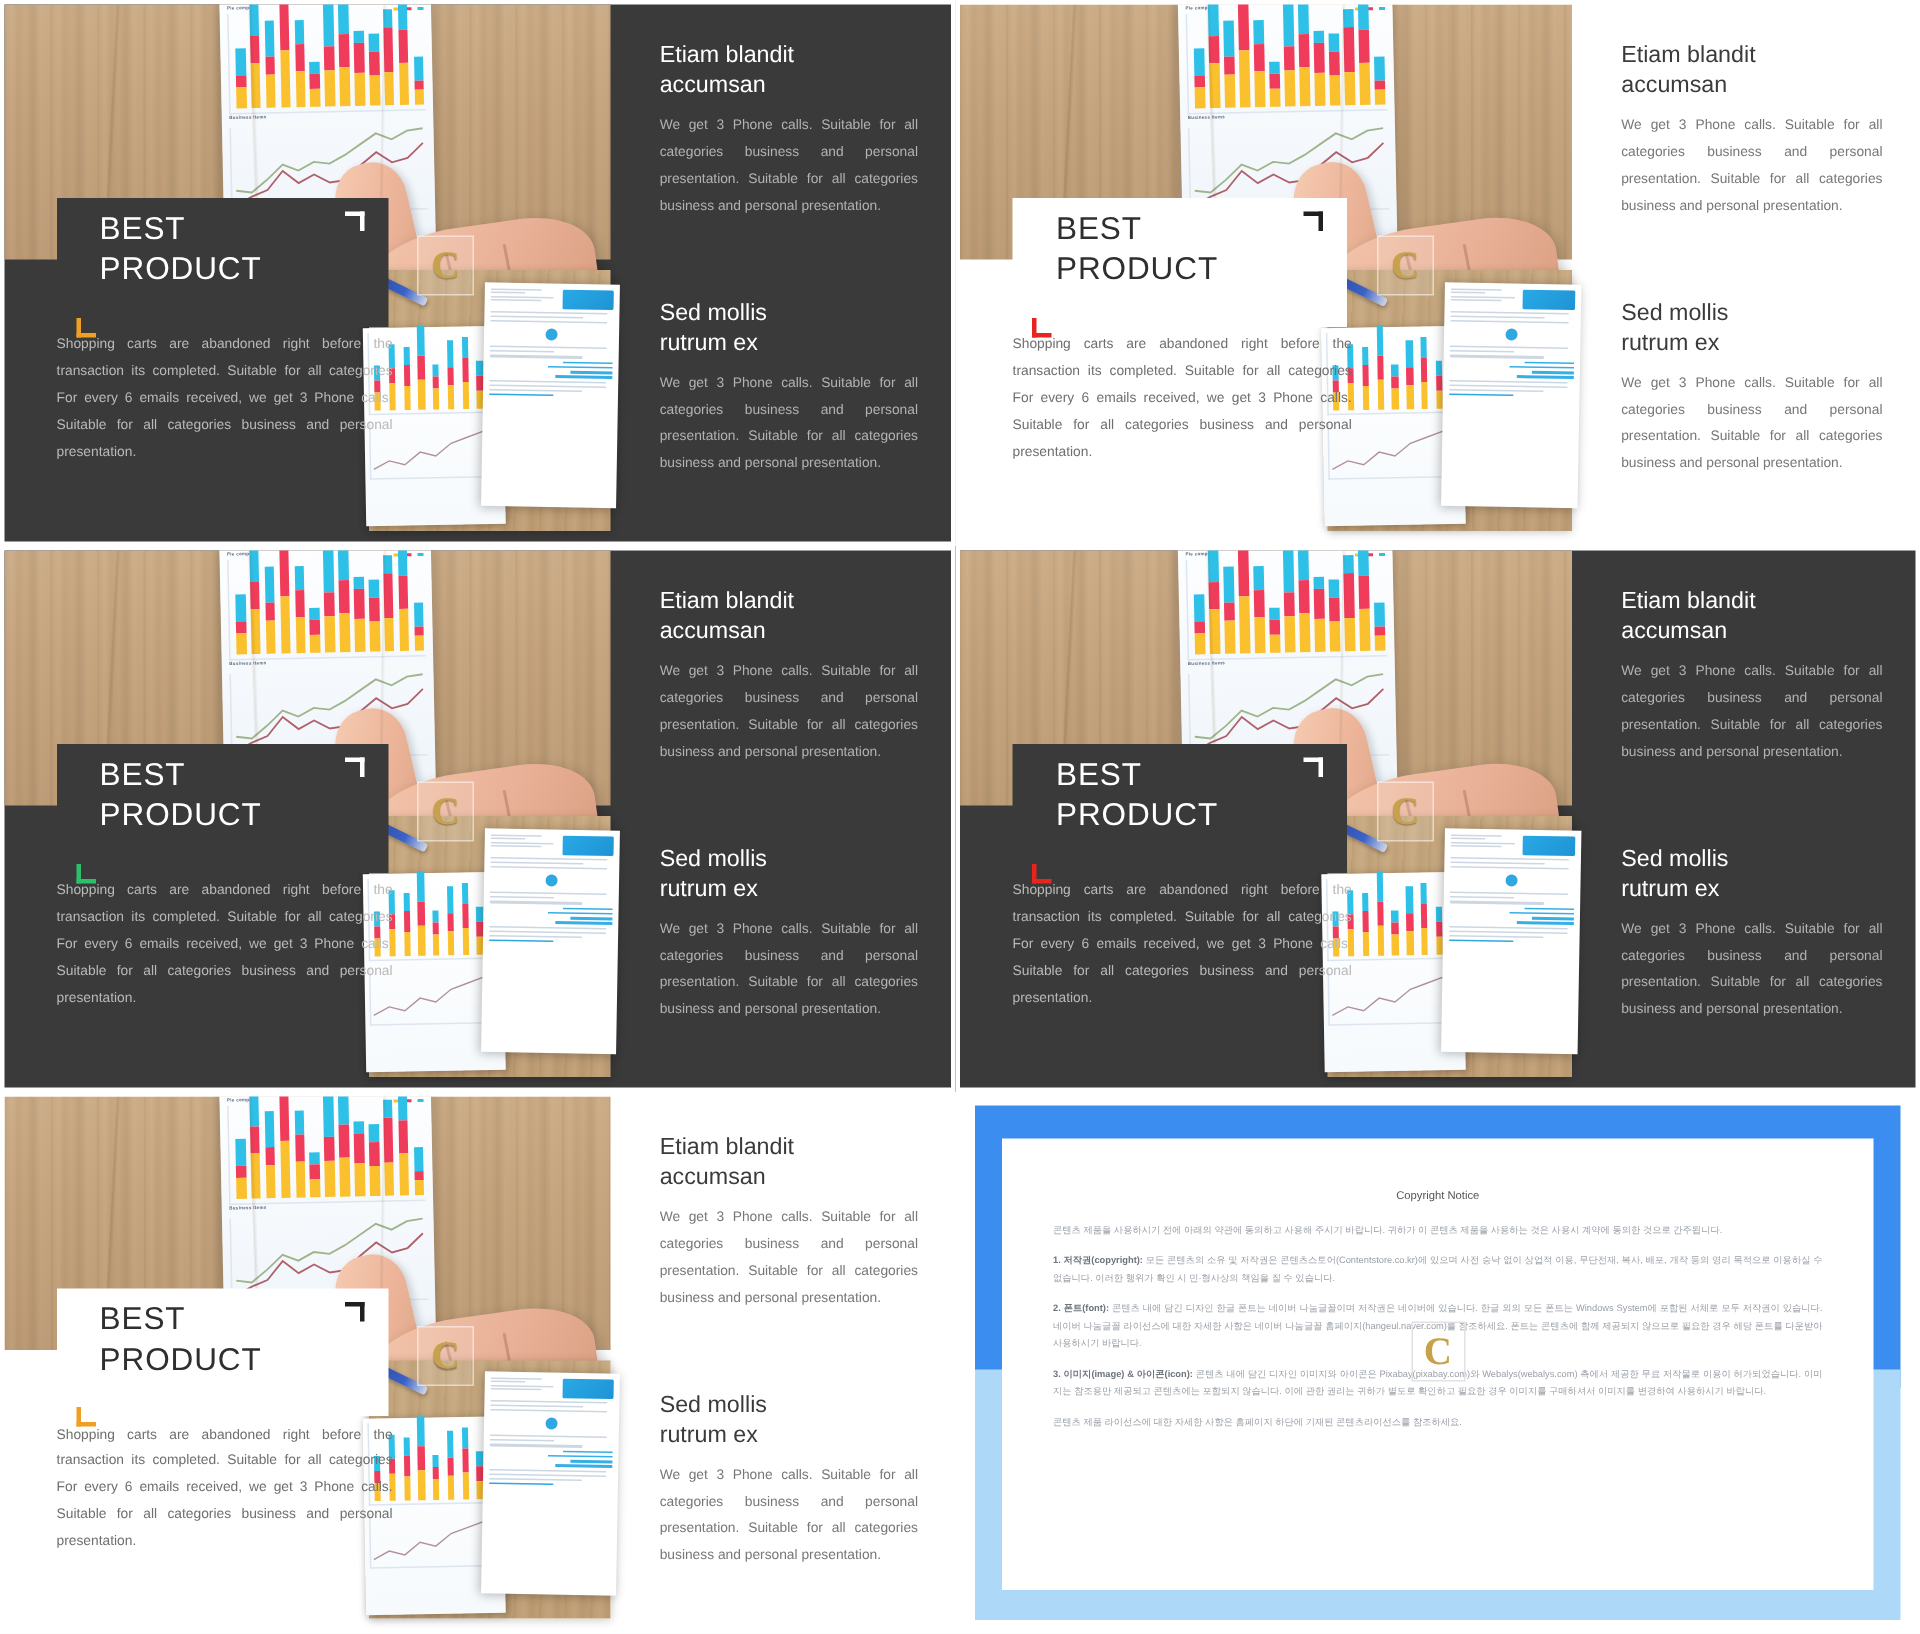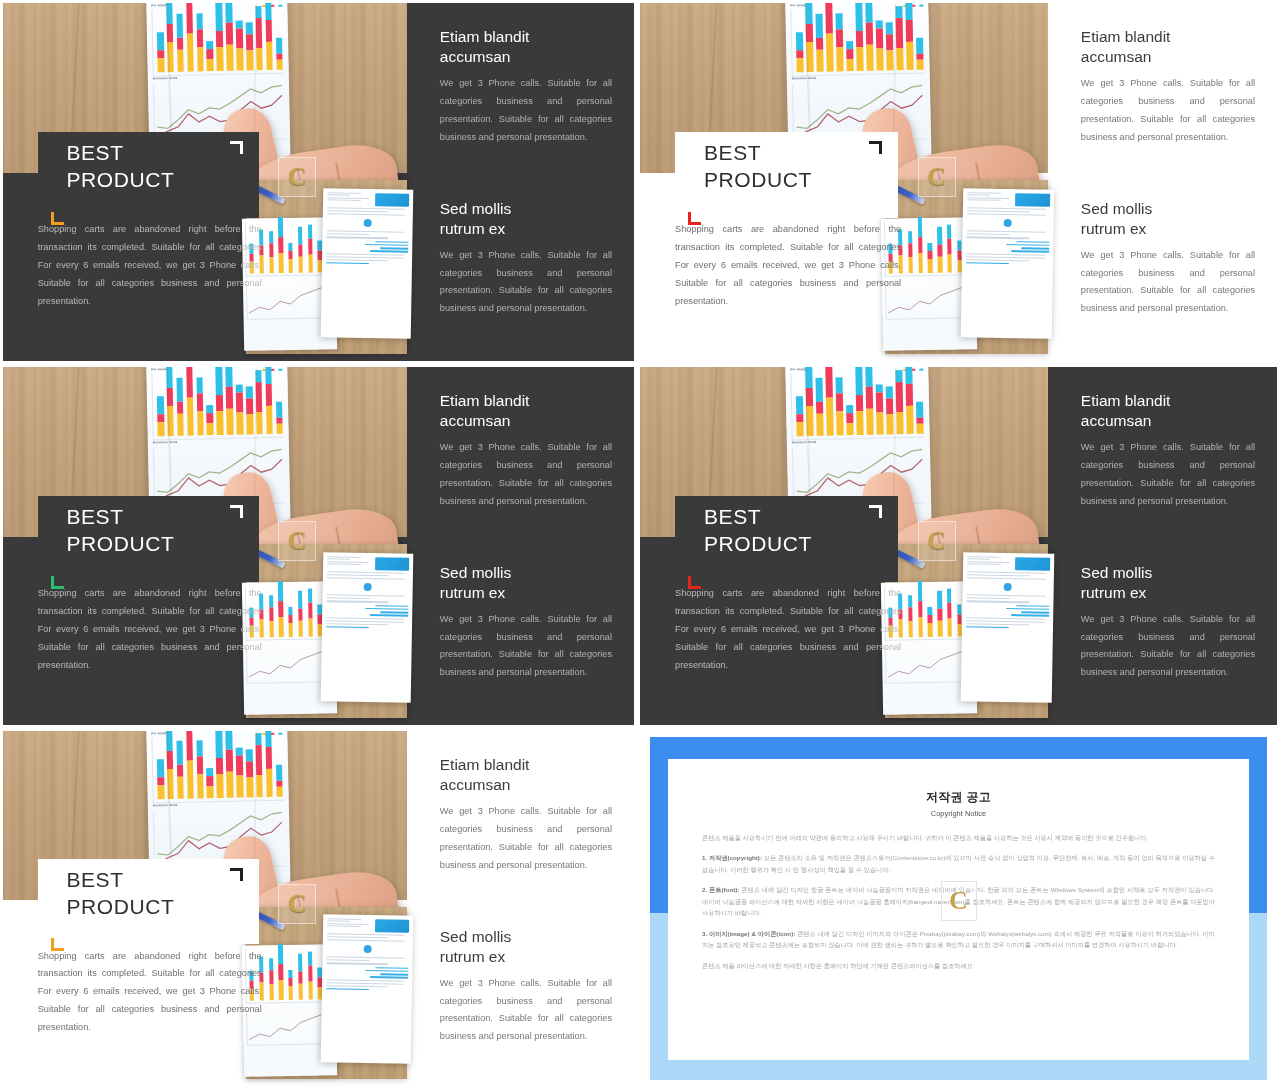--- a/index.html
+++ b/index.html
@@ -1280,21 +1280,20 @@
         <div class="feat-p">We get 3 Phone calls. Suitable for all categories business and personal presentation. Suitable for all categories business and personal presentation.</div>
       </div>
     </div>
   </div>
 
   <div class="slide copy-slide">
     <div class="cp-frame-top" style="background:#3b8ef0"></div>
     <div class="cp-frame-bot" style="background:#aed8f7"></div>
 
     <div class="cp-card">
-      <div class="cp-title">저작권 공고</div>
       <div class="cp-sub">Copyright Notice</div>
 
       <div class="cp-p">콘텐츠 제품을 사용하시기 전에 아래의 약관에 동의하고 사용해 주시기 바랍니다. 귀하가 이 콘텐츠 제품을 사용하는 것은 사용시 계약에 동의한 것으로 간주됩니다.</div>
 
       <div class="cp-p">
         <b>1. 저작권(copyright):</b>
         <span>모든 콘텐츠의 소유 및 저작권은 콘텐츠스토어(Contentstore.co.kr)에 있으며 사전 승낙 없이 상업적 이용, 무단전재, 복사, 배포, 개작 등의 영리 목적으로 이용하실 수 없습니다. 이러한 행위가 확인 시 민·형사상의 책임을 질 수 있습니다.</span>
       </div>
       <div class="cp-p">
         <b>2. 폰트(font):</b>

